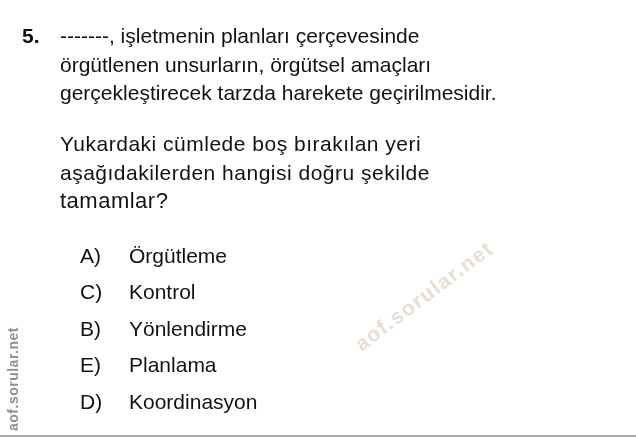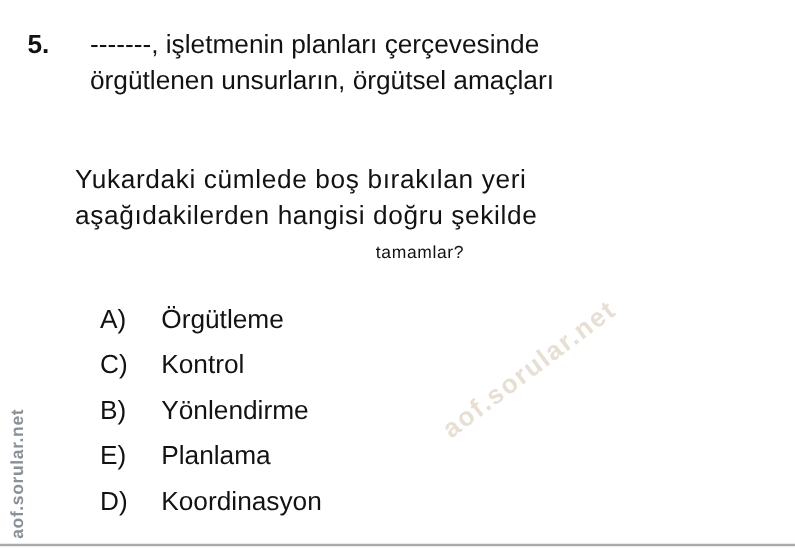--- a/index.html
+++ b/index.html
@@ -19,21 +19,21 @@
   .qnum {
     position: absolute;
     left: 22px;
     top: 22px;
     font-size: 21px;
     font-weight: bold;
     line-height: 28.5px;
   }
   .qbody {
     position: absolute;
-    left: 72px;
+    left: 60px;
     top: 22px;
     width: 552px;
   }
   .qprompt {
     position: absolute;
     left: 60px;
     top: 130px;
     width: 552px;
     font-weight: normal;
     letter-spacing: 0.5px;
@@ -41,24 +41,24 @@
   .jline {
     font-size: 21px;
     line-height: 28.5px;
     height: 28.5px;
     white-space: nowrap;
     text-align: justify;
     text-align-last: justify;
   }
   .jline::after { content: ""; display: inline-block; width: 100%; }
   .lline {
-    font-size: 14px;
+    font-size: 22px;
     line-height: 28.5px;
     height: 28.5px;
-    text-align: center;
+    text-align: left;
   }
   .options {
     position: absolute;
     left: 80px;
     top: 242px;
   }
   .opt {
     height: 28px;
     margin-bottom: 8.4px;
     font-size: 21px;
@@ -106,20 +106,21 @@
 </head>
 <body>
 
 <div class="page">
 
   <div class="qnum">5.</div>
 
   <div class="qbody">
     <div class="jline">-------, işletmenin planları çerçevesinde</div>
     <div class="jline">örgütlenen unsurların, örgütsel amaçları</div>
+    <div class="jline">gerçekleştirecek tarzda harekete geçirilmesidir.</div>
   </div>
 
   <div class="qprompt">
     <div class="jline">Yukardaki cümlede boş bırakılan yeri</div>
     <div class="jline">aşağıdakilerden hangisi doğru şekilde</div>
     <div class="lline">tamamlar?</div>
   </div>
 
   <div class="options">
     <div class="opt">

